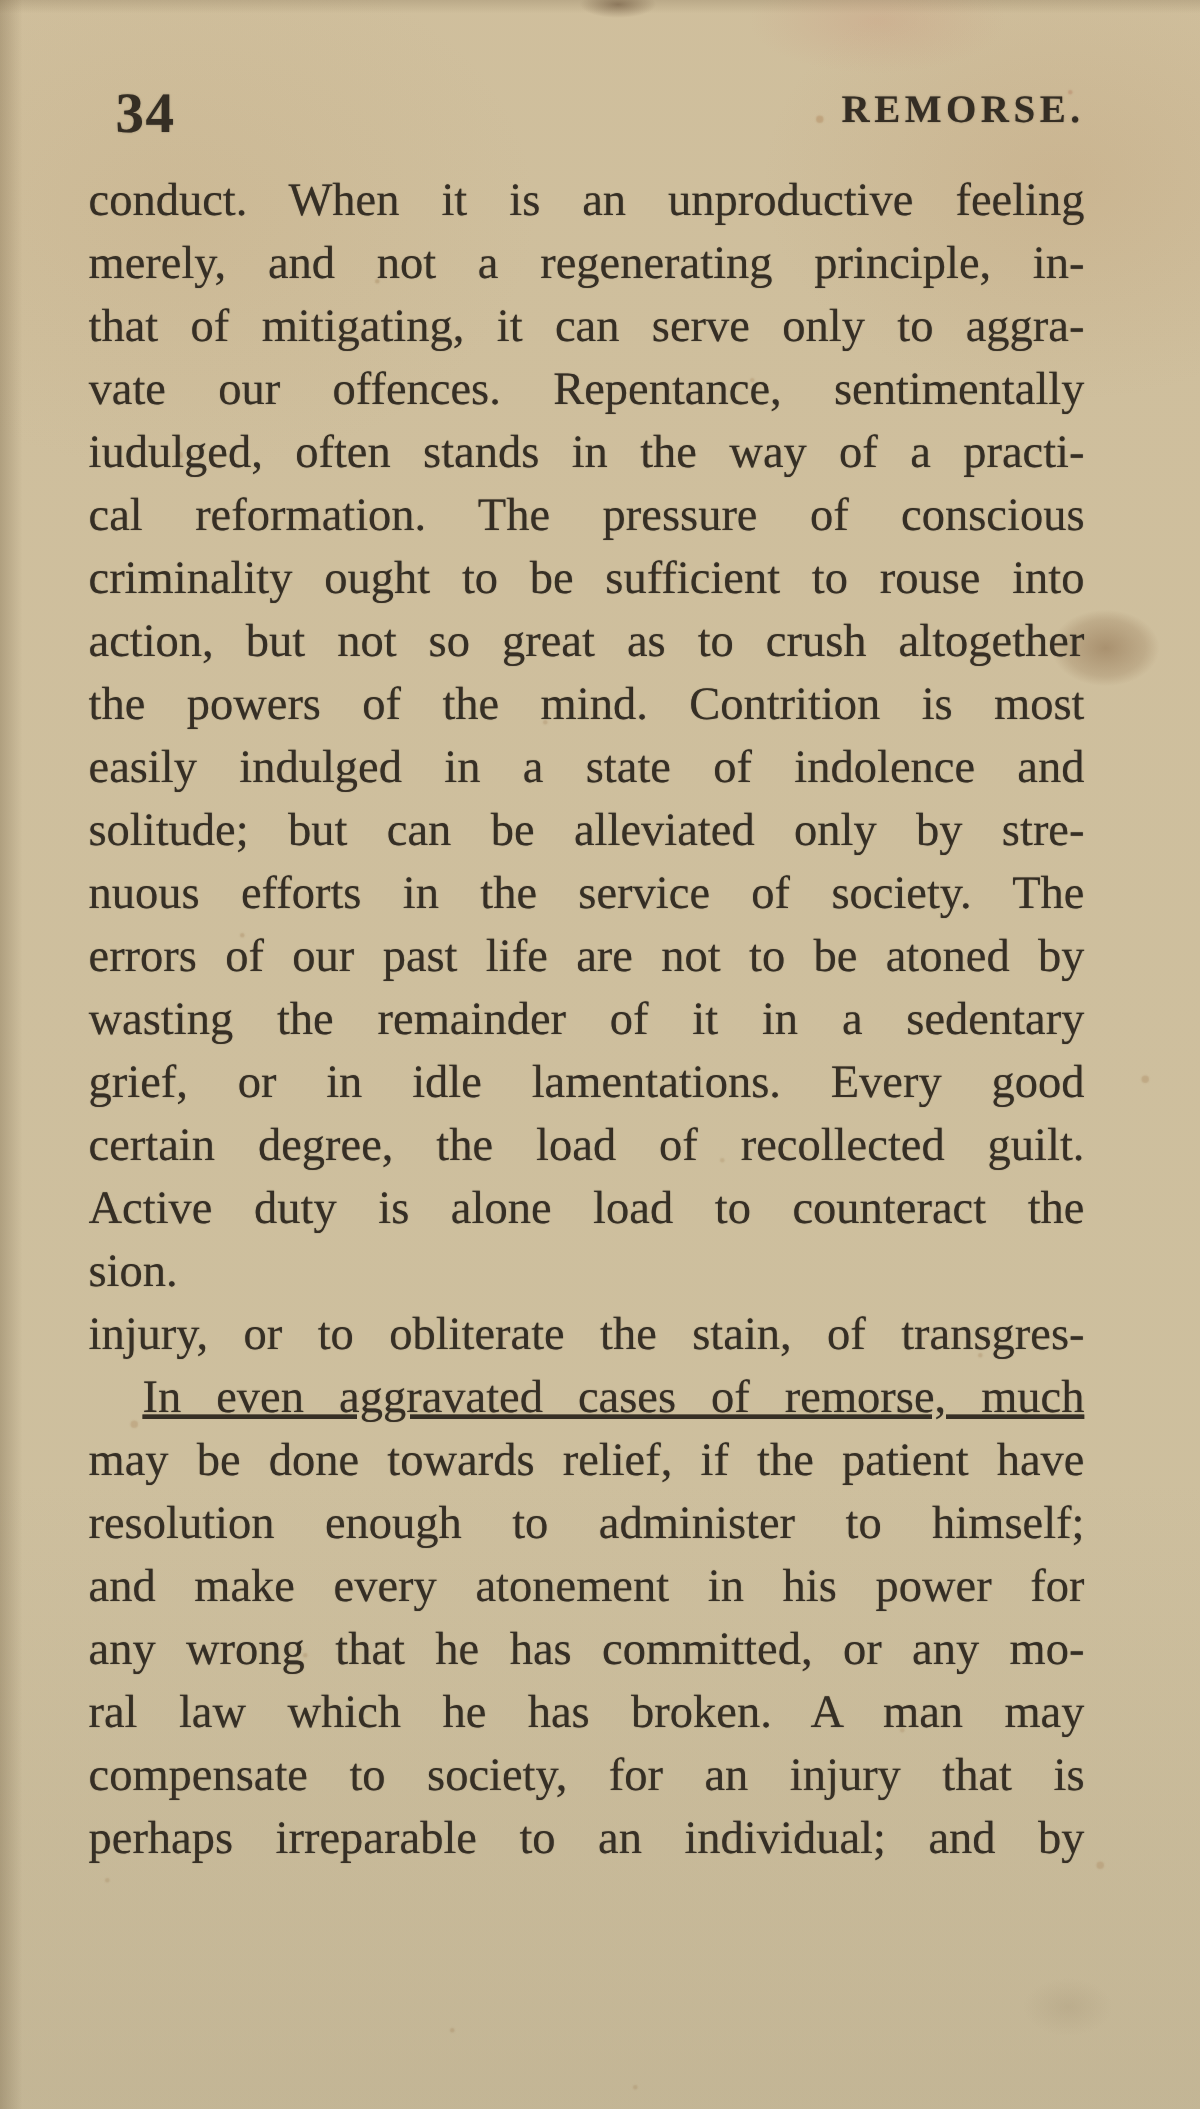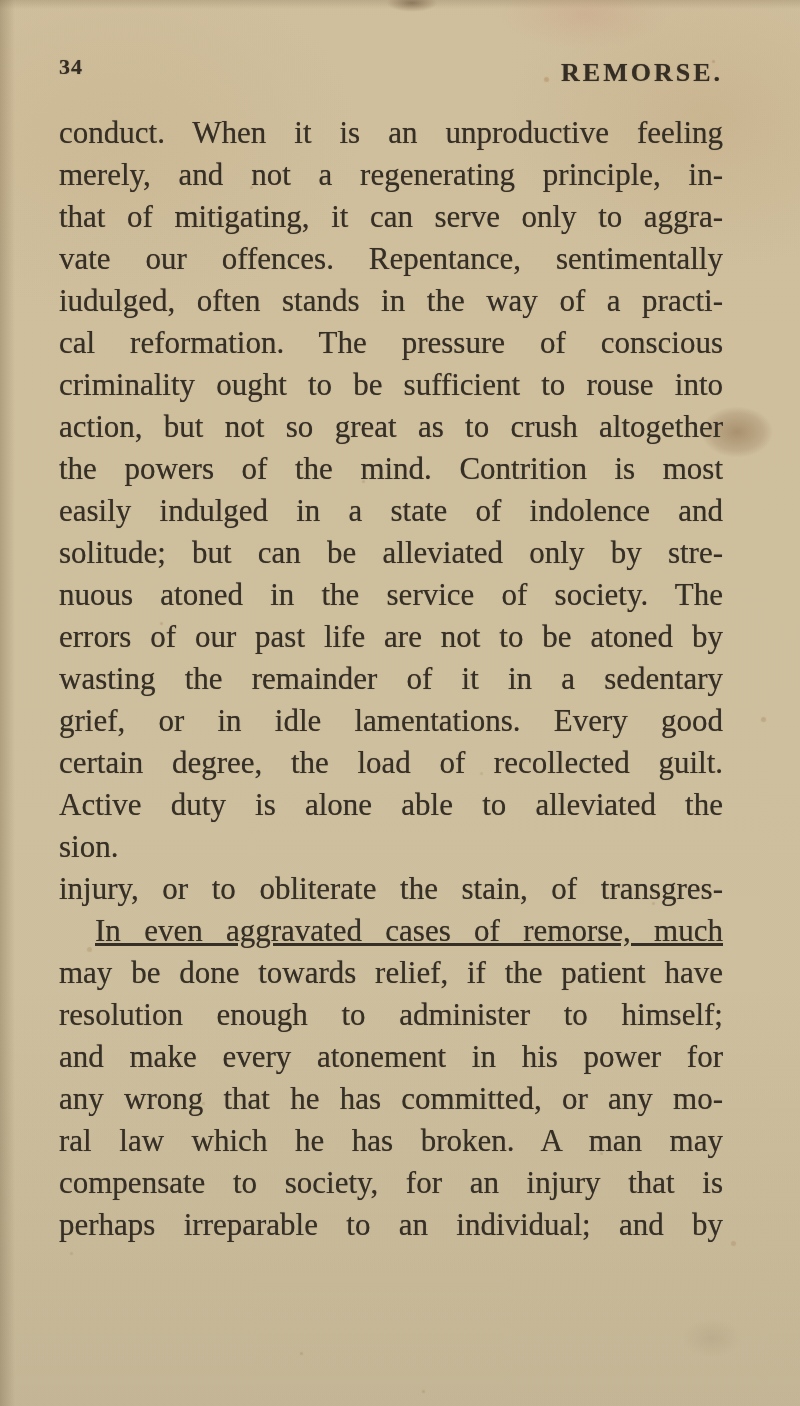--- a/index.html
+++ b/index.html
@@ -63,24 +63,24 @@
   .header {
     position: absolute;
     left: 59px;
     top: 54px;
     width: 664px;
     height: 36px;
     color: #352e24;
   }
   .page-number {
     position: absolute;
-    left: 0;
+    left: 18px;
     top: 0px;
     font-family: "Liberation Serif", "DejaVu Serif", serif;
-    font-size: 22px;
+    font-size: 38px;
     font-weight: bold;
     letter-spacing: 1px;
     text-shadow: 0 0 1px rgba(53,46,36,0.55);
   }
   .running-head {
     position: absolute;
     left: 0;
     top: 4px;
     width: 100%;
     text-align: right;
@@ -133,26 +133,26 @@
       <div class="line">merely, and not a regenerating principle, in-</div>
       <div class="line">that of mitigating, it can serve only to aggra-</div>
       <div class="line">vate our offences. Repentance, sentimentally</div>
       <div class="line">iudulged, often stands in the way of a practi-</div>
       <div class="line">cal reformation. The pressure of conscious</div>
       <div class="line">criminality ought to be sufficient to rouse into</div>
       <div class="line">action, but not so great as to crush altogether</div>
       <div class="line">the powers of the mind. Contrition is most</div>
       <div class="line">easily indulged in a state of indolence and</div>
       <div class="line">solitude; but can be alleviated only by stre-</div>
-      <div class="line">nuous atoned in the service of society. The</div>
+      <div class="line">nuous efforts in the service of society. The</div>
       <div class="line">errors of our past life are not to be atoned by</div>
       <div class="line">wasting the remainder of it in a sedentary</div>
       <div class="line">grief, or in idle lamentations. Every good</div>
       <div class="line">certain degree, the load of recollected guilt.</div>
-      <div class="line">Active duty is alone able to alleviated the</div>
+      <div class="line">Active duty is alone load to counteract the</div>
       <div class="line flush">sion.</div>
       <div class="line">injury, or to obliterate the stain, of transgres-</div>
     </div>
     <div class="paragraph">
       <div class="line indent">In even aggravated cases of remorse, much</div>
       <div class="line">may be done towards relief, if the patient have</div>
       <div class="line">resolution enough to administer to himself;</div>
       <div class="line">and make every atonement in his power for</div>
       <div class="line">any wrong that he has committed, or any mo-</div>
       <div class="line">ral law which he has broken. A man may</div>

